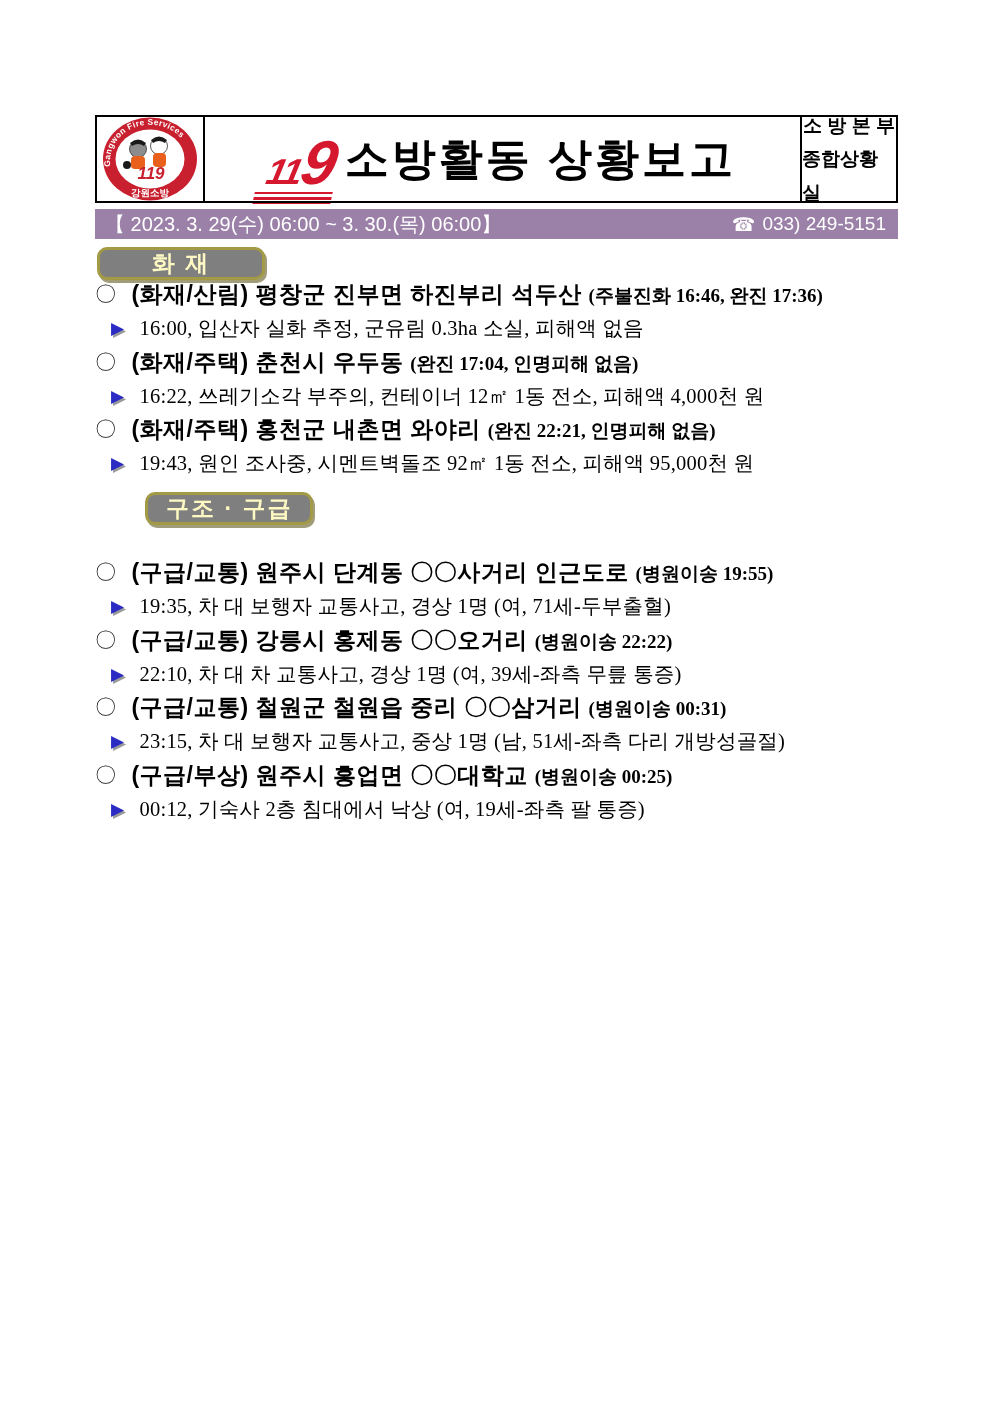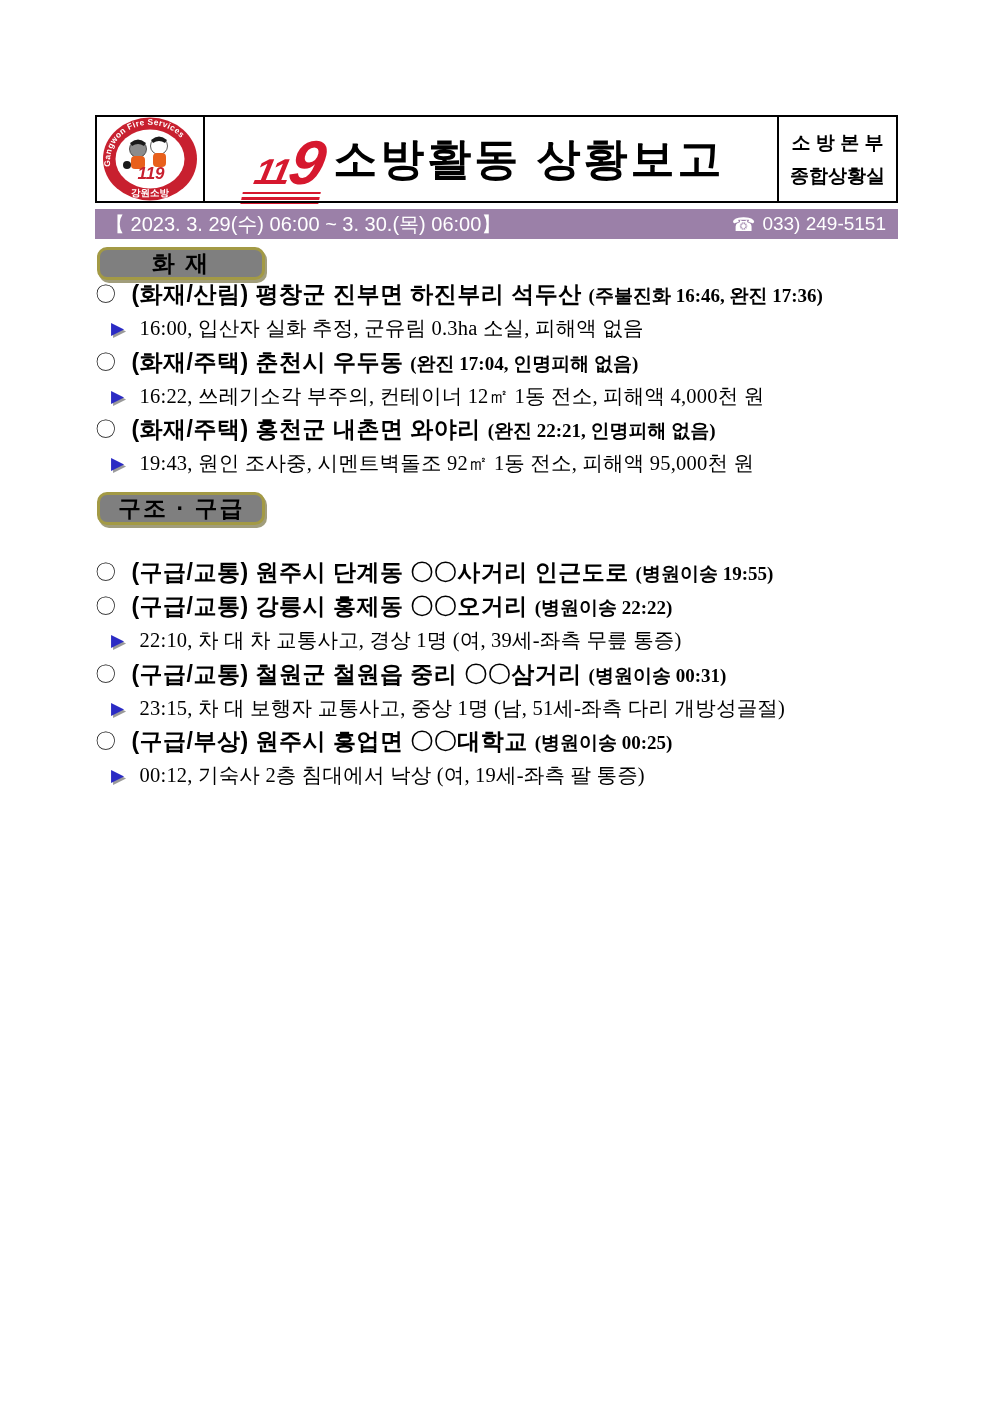--- a/index.html
+++ b/index.html
@@ -5,44 +5,44 @@
   * { margin:0; padding:0; box-sizing:border-box; }
   html,body { background:#ffffff; }
   body { font-family:"Liberation Sans", sans-serif; color:#000; }
   .page { position:relative; width:992px; height:1403px; background:#fff; overflow:hidden; }
 
   
   .header-table { position:absolute; left:95px; top:115px; width:803px; height:88px;
     display:flex; border:2px solid #000; background:#fff; }
   .logo-cell { width:108px; border-right:2px solid #000; display:flex; align-items:center; justify-content:center; }
   .title-cell { flex:1; display:flex; align-items:center; justify-content:center; }
-  .dept-cell { width:119px; border-left:2px solid #000; display:flex; flex-direction:column;
+  .dept-cell { width:96px; border-left:2px solid #000; display:flex; flex-direction:column;
     align-items:center; justify-content:center; font-weight:bold; font-size:19px; line-height:1.75; }
 
   .mark119 { position:relative; display:inline-block; transform:skewX(-12deg);
     color:#d6182e; font-weight:900; font-style:italic; margin-right:10px; line-height:1; top:4px; }
   .mark119 .small { font-size:36px; letter-spacing:-2px; }
   .mark119 .big { font-size:62px; letter-spacing:-2px; }
   .speed-lines { position:absolute; left:-8px; bottom:-10px; width:78px; height:12px;
     background:repeating-linear-gradient(180deg,#d6182e 0 2.5px,transparent 2.5px 5.5px); }
   .main-title { font-size:44px; font-weight:700; letter-spacing:3px; font-family:"Liberation Sans", sans-serif; }
 
   
   .date-bar { position:absolute; left:95px; top:209px; width:803px; height:30px;
     background:#9b80a8; color:#fff; display:flex; align-items:center; justify-content:space-between;
     padding:0 12px 0 10px; font-weight:normal; font-size:20px; }
   .date-bar .phone-wrap { display:flex; align-items:center; gap:7px; font-size:19px; }
 
   
   .sec-badge { position:absolute; left:97px; height:33px; min-width:168px; padding:0 18px;
-    background:#7f7f7f; color:#000000; font-size:23px; font-weight:bold; letter-spacing:2px;
+    background:#7f7f7f; color:#fef9c3; font-size:23px; font-weight:bold; letter-spacing:2px;
     display:flex; align-items:center; justify-content:center;
     border:3px solid #a39a45; border-radius:10px; box-shadow:2px 3px 0 rgba(110,104,52,.65); }
   #sec1-badge { top:247px; }
-  #sec2-badge { top:492px; }
+  #sec2-badge { top:492px;margin-left:48px; }
 
   
   .items { position:absolute; left:95px; white-space:nowrap; }
   #sec1-items { top:278px; }
   #sec2-items { top:556px; }
   .item-head { font-size:23px; font-weight:bold; line-height:33px; letter-spacing:0.5px; }
   .circle { font-weight:normal; font-size:21px; margin-right:8px; position:relative; top:-1px; }
   .head-note { font-weight:bold; font-family:"Liberation Serif", serif; font-size:19px; letter-spacing:0; }
   .item-detail { font-family:"Liberation Serif", serif; font-size:20.5px; line-height:32.5px;
     padding-left:16px; letter-spacing:0.2px; }
@@ -145,20 +145,24 @@
     <span>구조 · 구급</span>
   </div>
 
   <div class="items" id="sec2-items">
     <div class="item">
       <div class="item-head">
         <span class="circle">〇</span>
         <span>(구급/교통) 원주시 단계동 〇〇사거리 인근도로</span>
         <span class="head-note">(병원이송 19:55)</span>
       </div>
+      <div class="item-detail">
+        <span class="tri">▶</span>
+        <span>19:35, 차 대 보행자 교통사고, 경상 1명 (여, 71세-두부출혈)</span>
+      </div>
     </div>
     <div class="item">
       <div class="item-head">
         <span class="circle">〇</span>
         <span>(구급/교통) 강릉시 홍제동 〇〇오거리</span>
         <span class="head-note">(병원이송 22:22)</span>
       </div>
       <div class="item-detail">
         <span class="tri">▶</span>
         <span>22:10, 차 대 차 교통사고, 경상 1명 (여, 39세-좌측 무릎 통증)</span>

